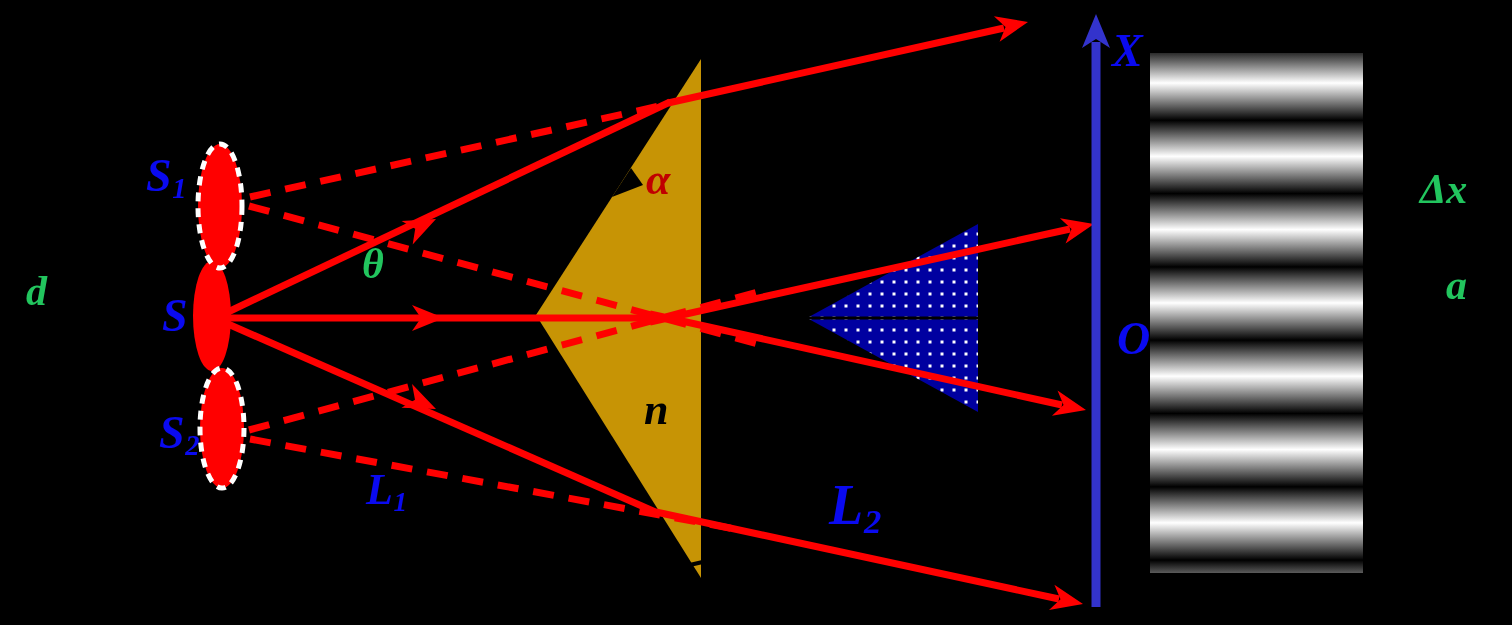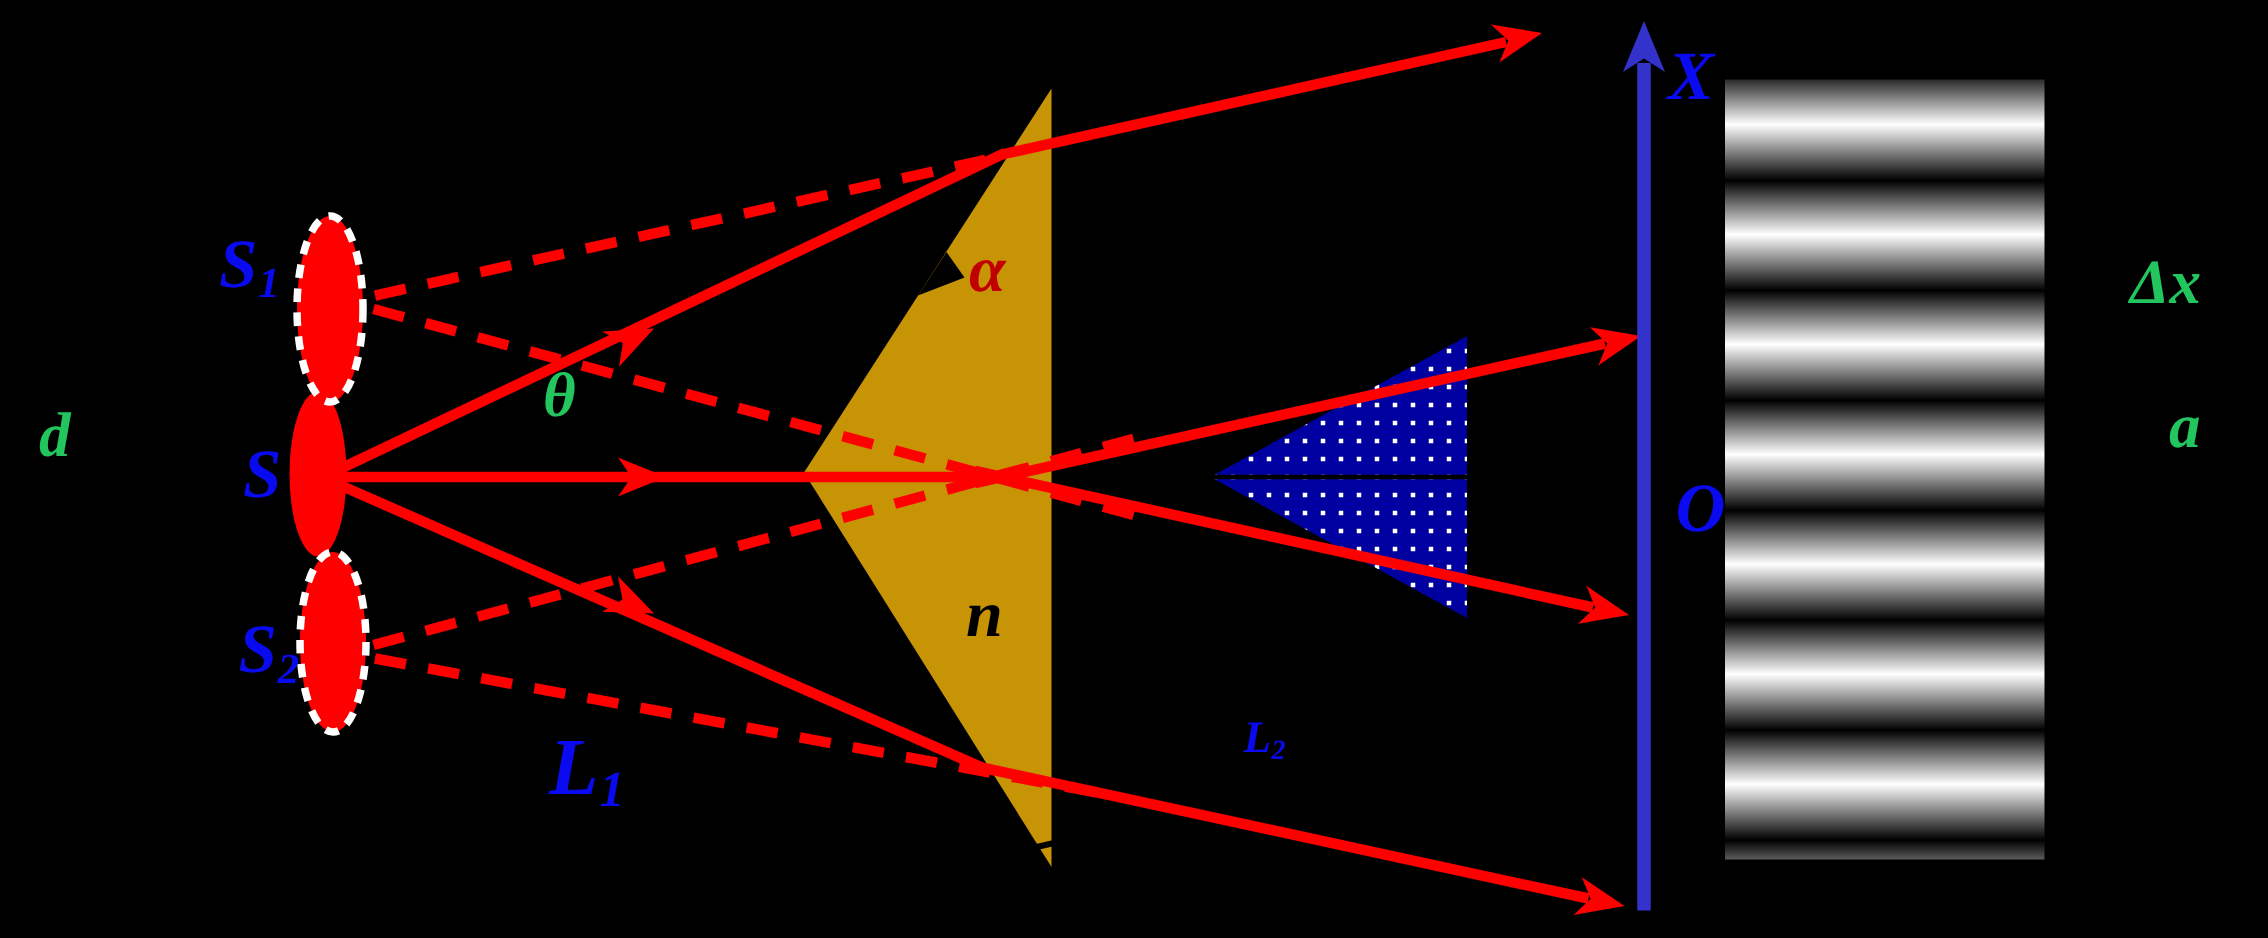--- a/index.html
+++ b/index.html
@@ -106,23 +106,23 @@
   <span class="lbl blue" style="left:147px;top:410px;font-size:46px;margin-left:12px;"><span>S</span><span class="sub">2</span></span>
 
   <span class="lbl red" style="left:26px;top:270px;font-size:42px;">d</span>
 
   <span class="lbl red" style="left:362px;top:243px;font-size:42px;">θ</span>
 
   <span class="lbl darkred" style="left:646px;top:158px;font-size:44px;">α</span>
 
   <span class="lbl black" style="left:644px;top:388px;font-size:44px;">n</span>
 
-  <span class="lbl blue" style="left:366px;top:484px;font-size:54px;"><span>L</span><span class="sub">1</span></span>
+  <span class="lbl blue" style="left:366px;top:468px;font-size:44px;"><span>L</span><span class="sub">1</span></span>
 
-  <span class="lbl blue" style="left:829px;top:477px;font-size:30px;"><span>L</span><span class="sub">2</span></span>
+  <span class="lbl blue" style="left:829px;top:477px;font-size:56px;"><span>L</span><span class="sub">2</span></span>
 
   <span class="lbl blue" style="left:1112px;top:28px;font-size:46px;">X</span>
 
   <span class="lbl blue" style="left:1117px;top:316px;font-size:46px;">O</span>
 
   <span class="lbl red" style="left:1420px;top:168px;font-size:42px;">Δx</span>
 
   <span class="lbl red" style="left:1446px;top:264px;font-size:42px;">a</span>
 
 </div>

